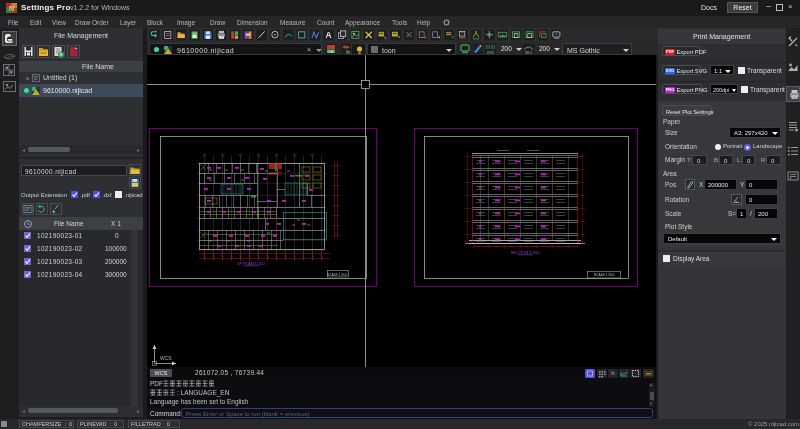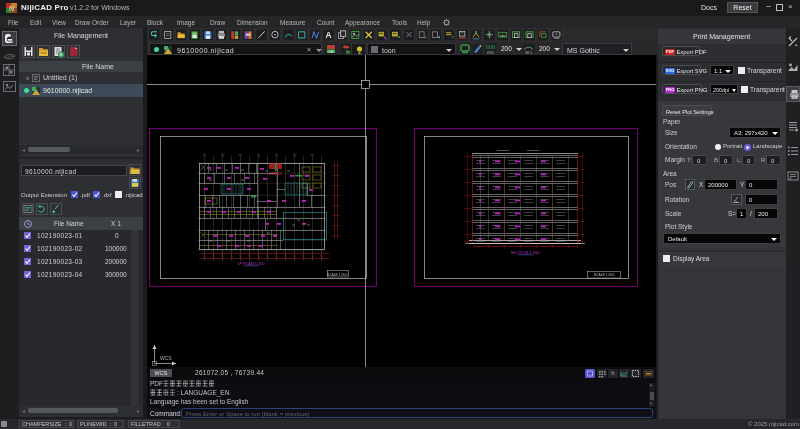--- a/index.html
+++ b/index.html
@@ -39,21 +39,21 @@
 <body>
 <div class="abs" id="titlebar">
   <svg class="abs" style="left:6px;top:3px" width="11" height="10" viewBox="0 0 11 10">
     <rect x="0" y="0" width="11" height="10" fill="#222"></rect>
     <rect x="0" y="0" width="5" height="5" fill="#b92d21"></rect>
       <rect x="5" y="0" width="6" height="5" fill="#c77f28"></rect>
     <rect x="0" y="5" width="5" height="5" fill="#3a7d2c"></rect>
       <rect x="5" y="5" width="6" height="5" fill="#8a4a1e"></rect>
     <text x="5.5" y="7.5" font-size="7" fill="#eee" text-anchor="middle" font-family="Liberation Sans">N</text>
   </svg>
-  <span class="abs" style="left:21px;top:3px;font-size:8px;font-weight:bold;color:#f0f0f0;letter-spacing:.2px">NijiCAD Pro</span>
+  <span class="abs" style="left:21px;top:3px;font-size:8px;font-weight:bold;color:#f0f0f0;letter-spacing:.2px">Settings Pro</span>
   <span class="abs" style="left:70px;top:4px;font-size:7px;color:#b5b5b5">v1.2.2 for Windows</span>
   <span class="abs" style="left:701px;top:4px;font-size:7px;color:#e0e0e0">Docs</span>
   <span class="abs" style="left:727px;top:2px;width:31px;height:11px;background:#3b3b3f;border:1px solid #555;font-size:7px;color:#f0f0f0;text-align:center;line-height:10px">Reset</span>
   <span class="abs" style="left:766px;top:1px;font-size:9px;color:#c0c0c0">–</span>
   <span class="abs" style="left:776px;top:4px;width:7px;height:7px;border:1px solid #c0c0c0"></span>
   <span class="abs" style="left:788px;top:2px;font-size:8px;color:#c0c0c0">×</span>
 </div>
 <div class="abs" id="menubar">
   <span class="mi" style="left:8px">File</span>
     <span class="mi" style="left:30px">Edit</span>

